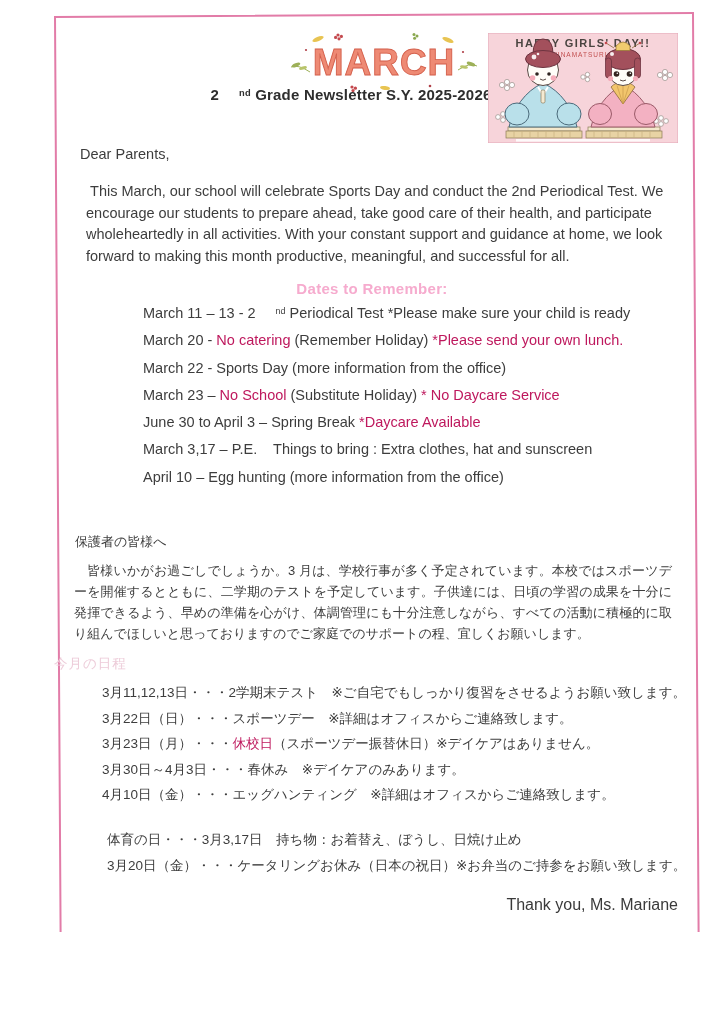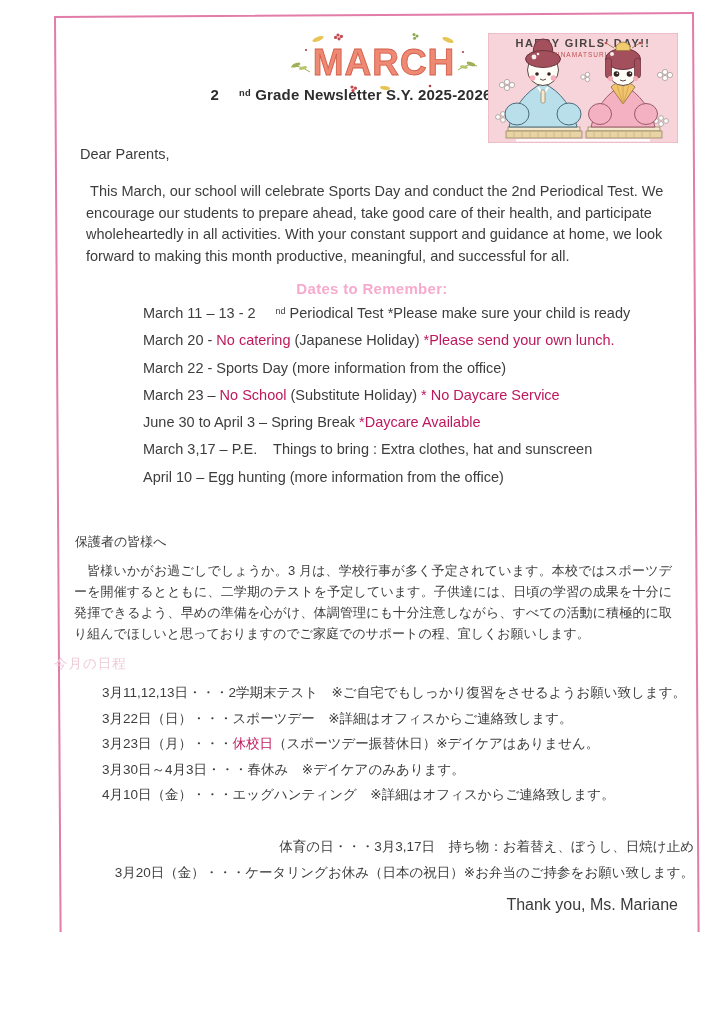--- a/index.html
+++ b/index.html
@@ -35,21 +35,21 @@
   .jp-paragraph{
     left:74px;top:560px;width:598px;margin:0;
     line-height:21px;text-align:justify;white-space:pre-wrap;
   }
   .jp-heading{
     left:54px;top:655px;width:636px;margin:0;text-align:left;
     font-size:13.5px;font-weight:normal;color:#edccd9;letter-spacing:1px;
   }
   .jp-list{left:102px;top:684px;width:580px;margin:0;padding:0;list-style:none;}
   .jp-list li{height:25.6px;font-size:13.5px;white-space:pre;}
-  .jp-extra{left:102px;top:826px;width:580px;margin:12px;padding:0;list-style:none;text-align:right;}
+  .jp-extra{left:102px;top:826px;width:580px;margin:5px;padding:0;list-style:none;}
   .jp-extra li{height:25.6px;font-size:13.5px;white-space:pre;}
   .closing{
     left:380px;top:896px;width:298px;text-align:right;
     font-size:16px;color:#3a3a3a;
   }
   .bold{font-weight:normal;}
   .red{color:#be185d;}
   .sup{font-size:.62em;position:relative;top:-.45em;padding-left:20px;}
 </style>
 </head>
@@ -172,21 +172,21 @@
   </svg>
 
   <div class="abs greeting">Dear Parents,</div>
 
   <p class="abs intro"> This March, our school will celebrate Sports Day and conduct the 2nd Periodical Test. We encourage our students to prepare ahead, take good care of their health, and participate wholeheartedly in all activities. With your constant support and guidance at home, we look forward to making this month productive, meaningful, and successful for all.</p>
 
   <h2 class="abs dates-heading">Dates to Remember:</h2>
 
   <ul class="abs dates-list">
     <li><span class="bold">March 11 – 13</span><span> - 2</span><span class="sup">nd</span><span> Periodical Test *Please make sure your child is ready</span></li>
-    <li><span class="bold">March 20</span><span> - </span><span class="red">No catering</span><span> (Japanese Holiday) </span><span class="red">*Please send your own lunch.</span></li>
+    <li><span class="bold">March 20</span><span> - </span><span class="red">No catering</span><span> (Remember Holiday) </span><span class="red">*Please send your own lunch.</span></li>
     <li><span class="bold">March 22</span><span> - Sports Day (more information from the office)</span></li>
     <li><span class="bold">March 23</span><span> – </span><span class="red">No School</span><span> (Substitute Holiday) </span><span class="red">* No Daycare Service</span></li>
     <li><span class="bold">June 30 to April 3</span><span> – Spring Break </span><span class="red">*Daycare Available</span></li>
     <li><span class="bold">March 3,17</span><span> – P.E.    </span><span class="bold">Things to bring</span><span> : Extra clothes, hat and sunscreen</span></li>
     <li><span class="bold">April 10</span><span> – Egg hunting (more information from the office)</span></li>
   </ul>
 
   <div class="abs jp jp-salutation">保護者の皆様へ</div>
 
   <p class="abs jp jp-paragraph">　皆様いかがお過ごしでしょうか。3 月は、学校行事が多く予定されています。本校ではスポーツデーを開催するとともに、二学期のテストを予定しています。子供達には、日頃の学習の成果を十分に発揮できるよう、早めの準備を心がけ、体調管理にも十分注意しながら、すべての活動に積極的に取り組んでほしいと思っておりますのでご家庭でのサポートの程、宜しくお願いします。</p>

